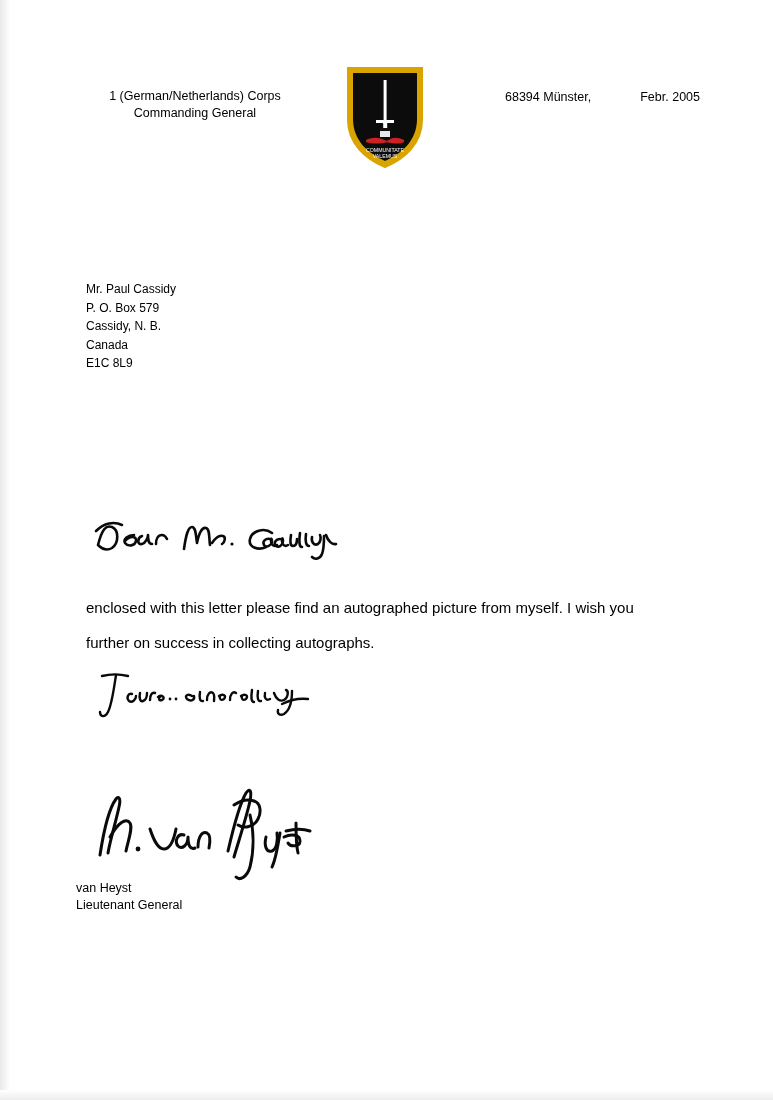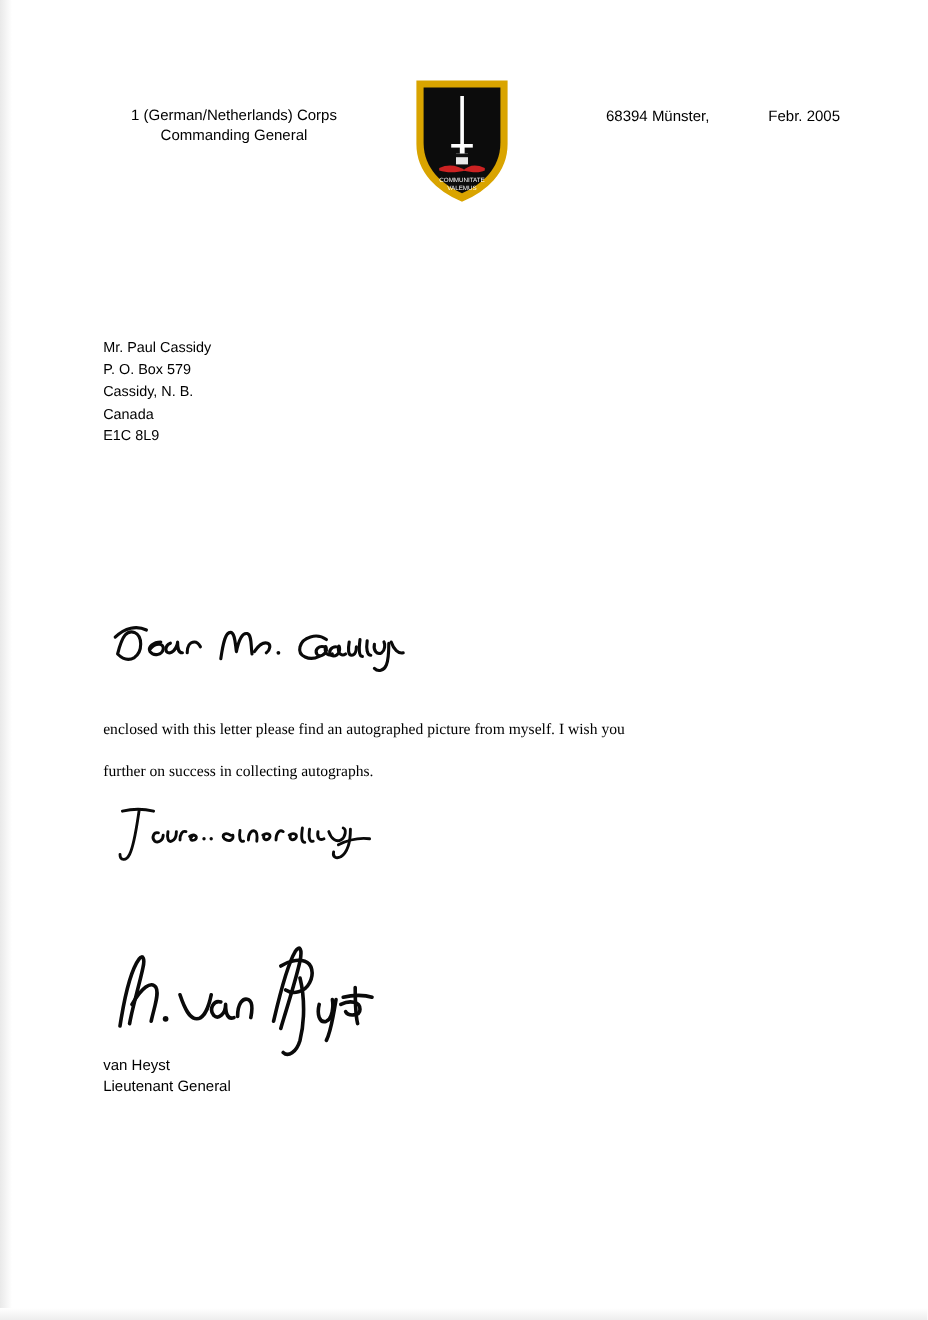--- a/index.html
+++ b/index.html
@@ -103,23 +103,22 @@
     width: 300px;
     height: 70px;
   }
 
   
   .body-text {
     position: absolute;
     left: 86px;
     top: 590px;
     width: 600px;
-    font-size: 13px;
+    font-size: 15px;
     line-height: 35px;
-    font-family: Liberation Serif, serif;
   }
 
   
   .closing-hw {
     position: absolute;
     left: 96px;
     top: 660px;
     width: 250px;
     height: 70px;
   }
@@ -127,21 +126,21 @@
     position: absolute;
     left: 88px;
     top: 745px;
     width: 240px;
     height: 145px;
   }
 
   
   .sig-block {
     position: absolute;
-    left: 86px;
+    left: 76px;
     top: 880px;
     font-size: 12.5px;
     line-height: 17px;
   }
   .sig-name { }
   .sig-rank { }
 </style>
 </head>
 <body>
 

